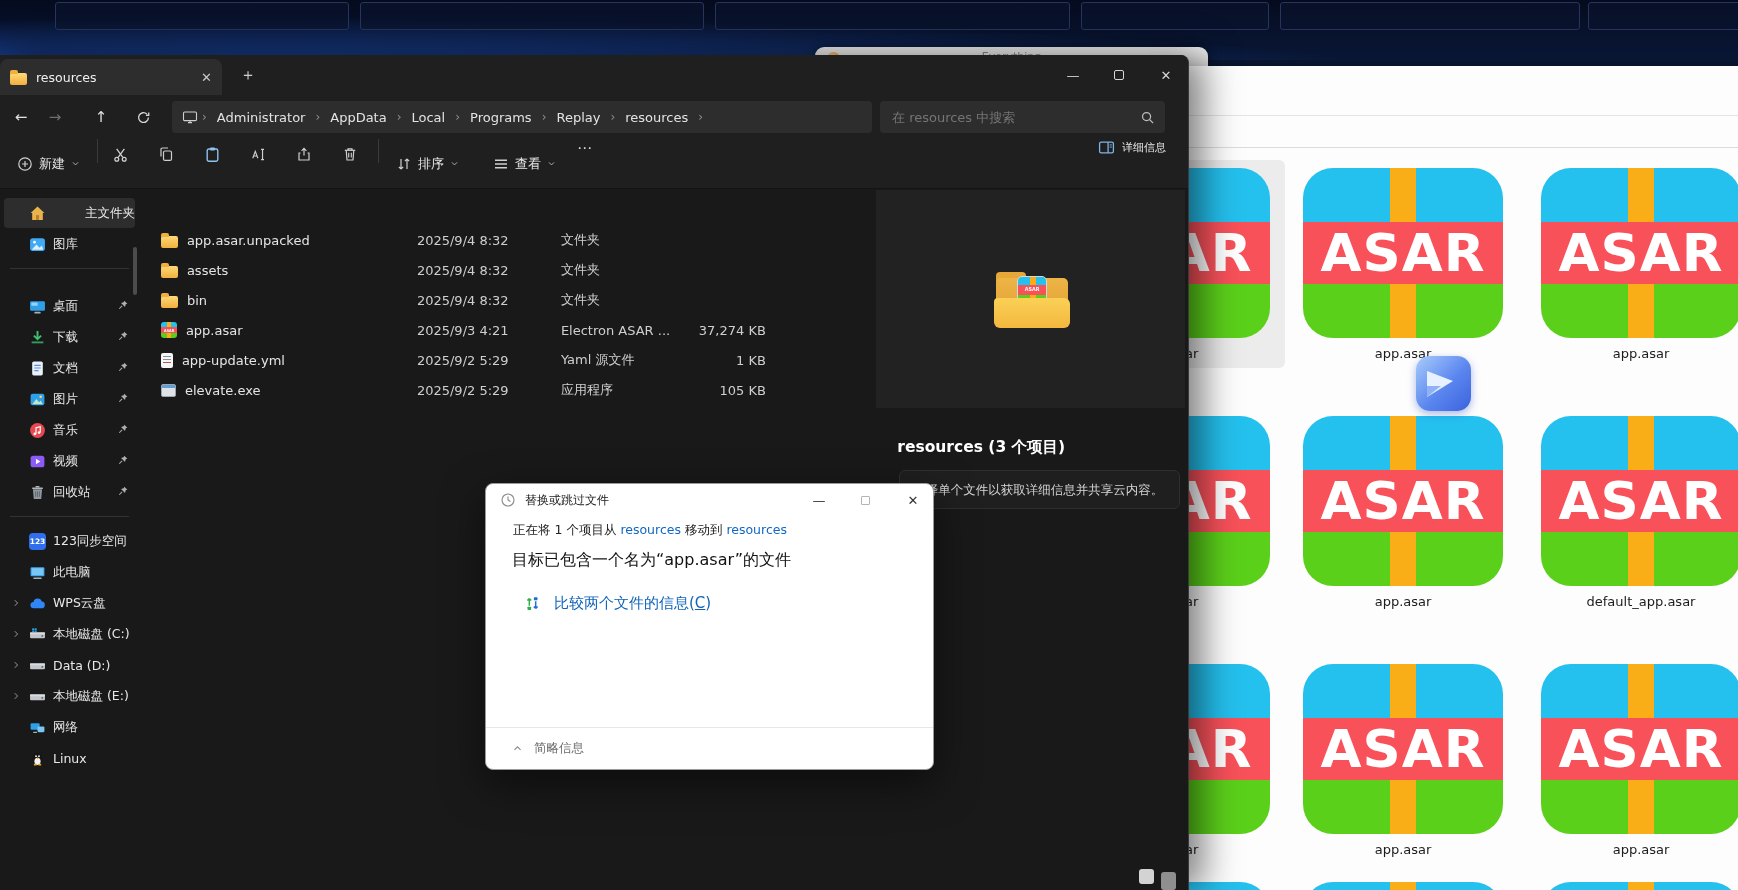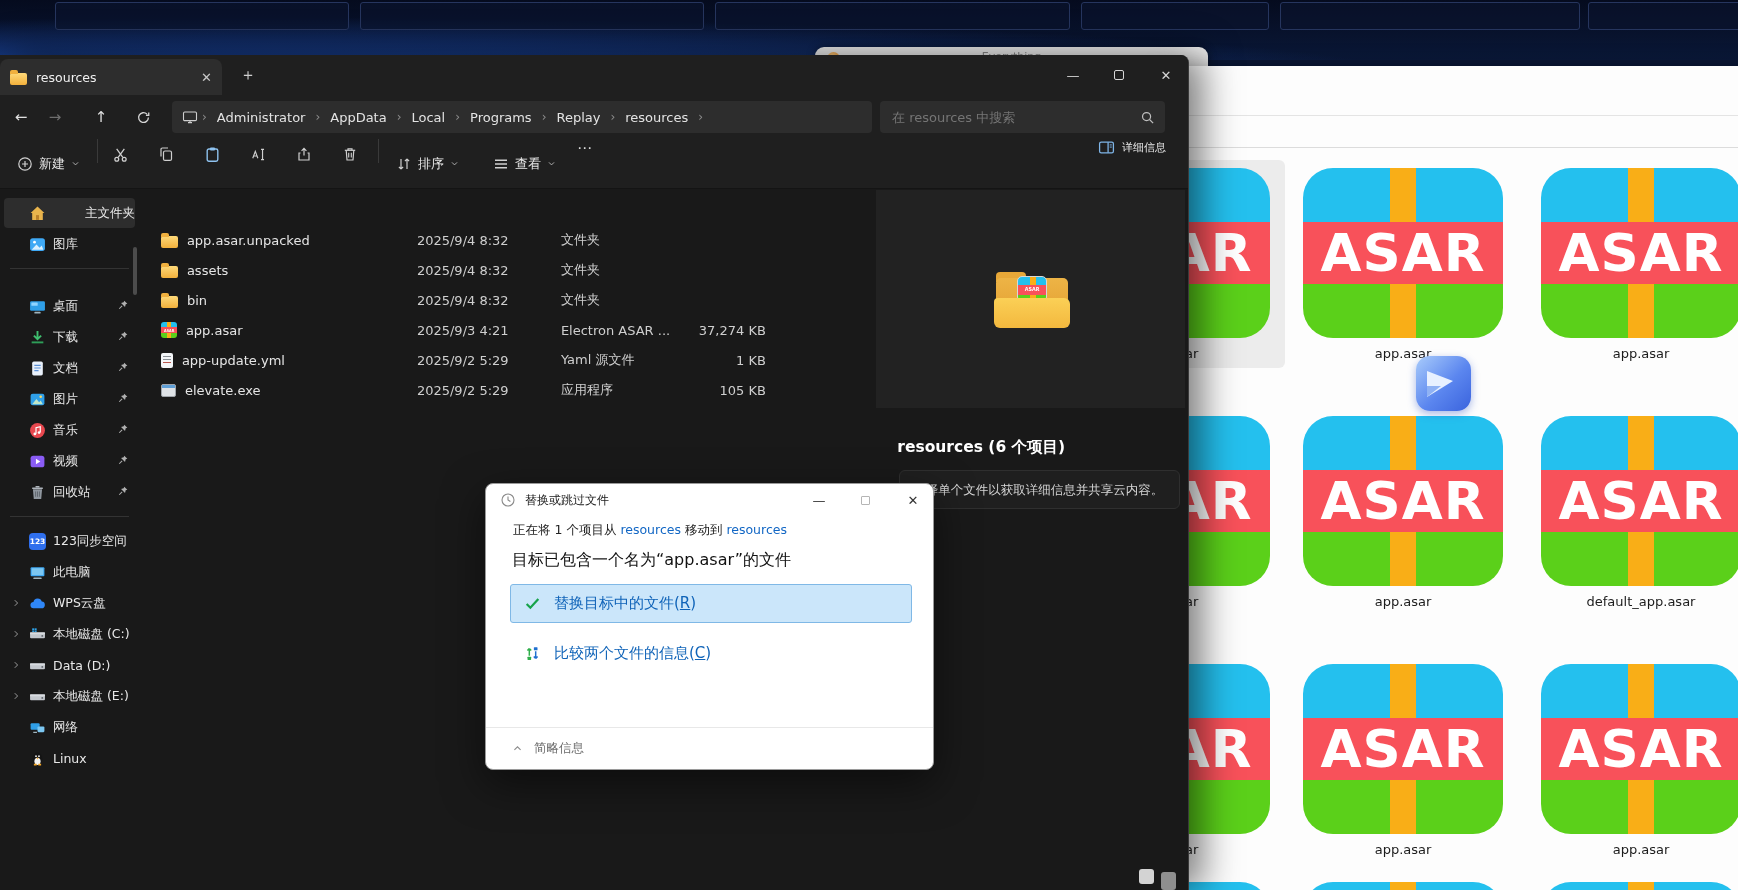--- a/index.html
+++ b/index.html
@@ -735,21 +735,21 @@
               <div class="back"></div>
             <div class="card">
                 <span class="stp"></span>
                 <span class="rd">
                   <span>ASAR</span>
                 </span>
               </div>
             <div class="front"></div>
           </div>
         </div>
-        <div id="dtitle">resources (6 个项目)</div>
+        <div id="dtitle">resources (3 个项目)</div>
         <div id="dhintbox">选择单个文件以获取详细信息并共享云内容。</div>
       </div>
     </div>
   </div>
 
   <div id="dialog">
     <div id="dlg-tb">
       <span class="ico">
           <svg width="16" height="16" viewBox="0 0 16 16">
             <circle cx="8" cy="8" r="6" stroke="#8a8a8a" stroke-width="1.1" fill="none"></circle>
@@ -761,28 +761,20 @@
       <span class="dctl" id="dc-max">
           <span class="dmaxbox"></span>
         </span>
       <span class="dctl" id="dc-close">✕</span>
     </div>
     <div id="dlg-line1">
       <span>正在将 1 个项目从 </span><span class="lnk">resources</span><span> 移动到 </span><span class="lnk">resources</span>
     </div>
     <div id="dlg-line2">目标已包含一个名为“app.asar”的文件</div>
     <div id="opts">
-        <div class="opt hl">
-          <span>
-            <svg width="17" height="17" viewBox="0 0 16 16">
-              <path d="M2.5 8.5 6 12l7.5-8.3" stroke="#17a34a" stroke-width="2.1" fill="none"></path>
-            </svg>
-          </span>
-          <span class="ol"><span>替换目标中的文件(</span><u><span>R</span></u><span>)</span></span>
-        </div>
         <div class="opt">
           <span>
             <svg width="17" height="17" viewBox="0 0 16 16">
               <path d="M5 3.4v6.8M5 3.4 3.2 5.2M5 3.4l1.8 1.8" stroke="#2fae4a" stroke-width="1.4" fill="none"></path>
               <rect x="3.3" y="11" width="3.4" height="3" rx=".5" fill="#2fae4a"></rect>
               <path d="M11 12.6V5.8M11 12.6l-1.8-1.8M11 12.6l1.8-1.8" stroke="#1f6fd0" stroke-width="1.4" fill="none"></path>
               <rect x="9.3" y="2" width="3.4" height="3" rx=".5" fill="#1f6fd0"></rect>
             </svg>
           </span>
           <span class="ol"><span>比较两个文件的信息(</span><u><span>C</span></u><span>)</span></span>

